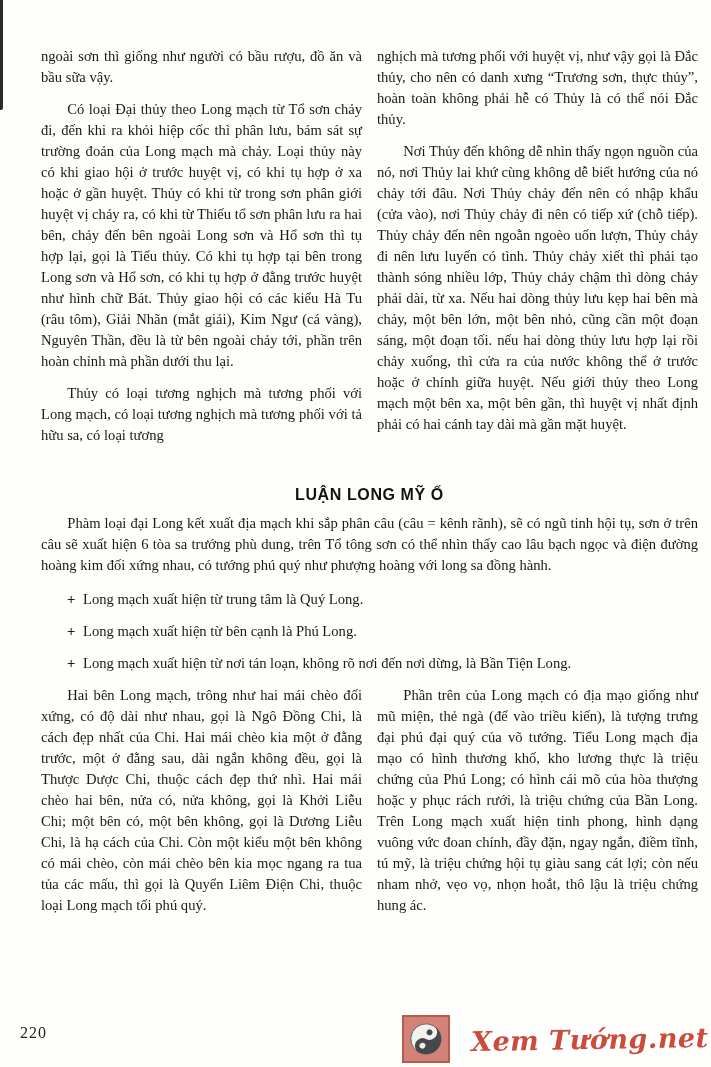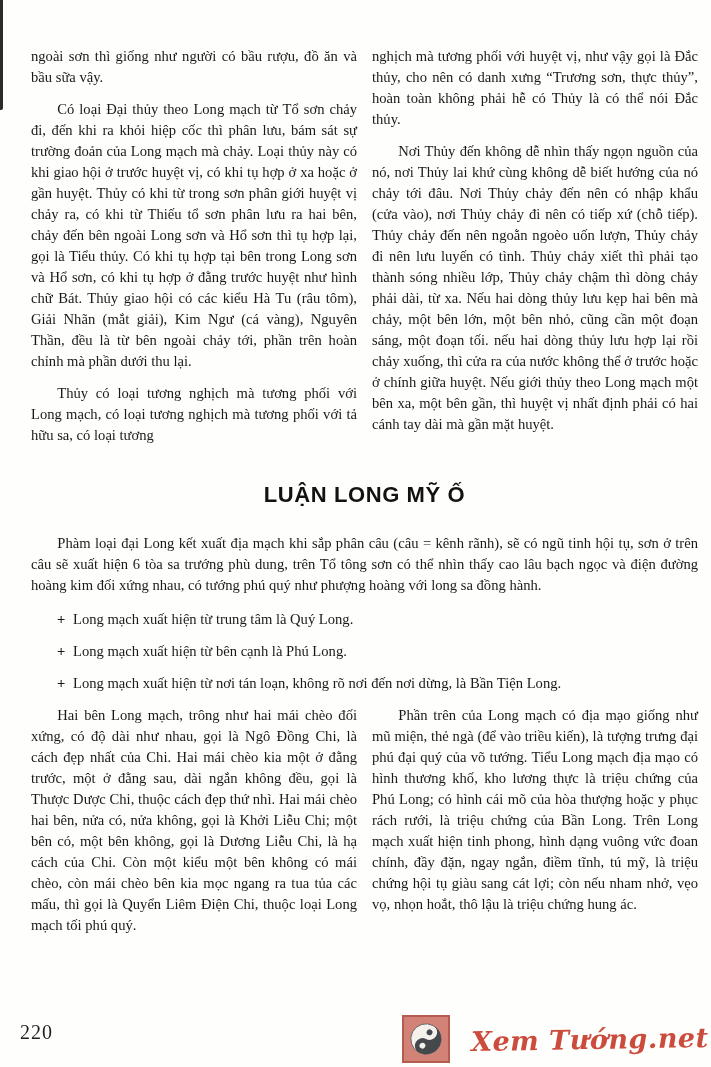--- a/index.html
+++ b/index.html
@@ -5,48 +5,48 @@
   html,body{margin:0;padding:0;background:#ffffff;}
   .page{
     position:relative;
     width:711px;height:1067px;
     box-sizing:border-box;
     background:#fefefc;
     color:#1b1916;
     font-family:"Liberation Serif", serif;
     font-size:14.6px;
     line-height:21px;
-    padding:46px 13px 0 31px;
+    padding:46px 13px 0 41px;
     overflow:hidden;
   }
   .scan-edge{
     position:absolute;left:0;top:0;width:3px;height:110px;
     background:#2a2a28;border-radius:0 0 2px 0;
   }
   .twocol{display:flex;gap:15px;}
   .col{flex:1 1 0;text-align:justify;}
   .col p, .fullpara{margin:0 0 11px 0;text-indent:1.8em;}
   .col p.cont{text-indent:0;}
   .heading{
     font-family:"Liberation Sans", sans-serif;
     font-weight:bold;
-    font-size:22px;
+    font-size:16px;
     letter-spacing:0.6px;
     text-align:center;
-    margin:27px 0 28px 0;
+    margin:27px 0 8px 0;
     color:#141210;
   }
   .fullpara{text-align:justify;margin-bottom:13px;}
   .bullets{margin:2px 0 10px 26px;}
   .bullet-row{margin-bottom:11px;text-align:left;}
   .bullet-marker{display:inline-block;width:1.1em;font-weight:bold;}
   .bottom{margin-top:4px;}
   .footer-pagenum{
     position:absolute;left:20px;bottom:24px;
-    font-size:20px;letter-spacing:1px;color:#211f1c;
+    font-size:16px;letter-spacing:1px;color:#211f1c;
   }
   .logo{
     position:absolute;right:2px;bottom:4px;
     display:flex;align-items:center;gap:21px;
   }
   .logo-box{
     width:48px;height:48px;
     background:#d28276;
     border:2px solid #b55c4e;
     box-sizing:border-box;

